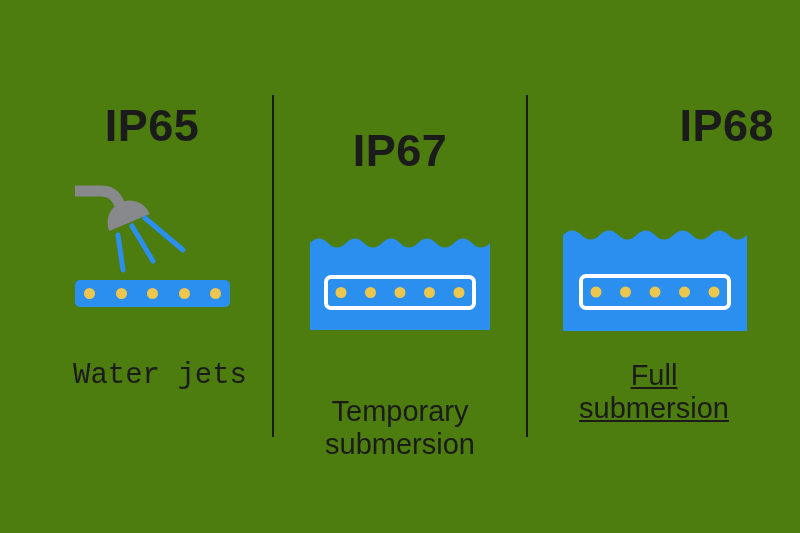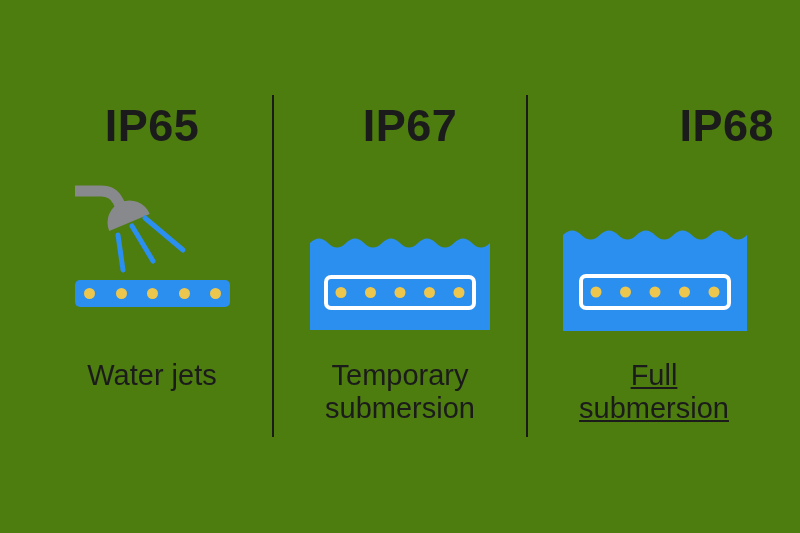--- a/index.html
+++ b/index.html
@@ -18,29 +18,29 @@
   }
   .divider.d1{left:272px;}
   .divider.d2{left:526px;}
   .col-title{
     position:absolute;top:102px;width:240px;
     font-size:45px;font-weight:700;line-height:48px;
     text-align:center;letter-spacing:0.5px;
     color:#1b1b1b;
   }
   .t1{left:32px;}
-  .t2{left:290px;}
+  .t2{left:280px;margin-top:25px;}
   .t3{left:534px;text-align:right;}
   .col-label{
     position:absolute;top:359px;width:180px;
     font-size:29px;font-weight:400;line-height:33px;
     text-align:center;color:#1b1b1b;
   }
-  .l1{left:62px;}
-  .l2{left:310px;}
+  .l1{left:70px;font-family:Liberation Mono, monospace;}
+  .l2{left:310px;margin-top:36px;}
   .l3{left:564px;text-decoration:underline;}
   .icon-abs{position:absolute;display:block;}
   .shower-svg{left:65px;top:180px;}
   .water67-svg{left:310px;top:236px;}
   .water68-svg{left:563px;top:228px;}
   .led-strip{
     position:absolute;
     left:75px;top:280px;width:155px;height:27px;
     background:#2b8ff0;border-radius:5px;
     display:flex;align-items:center;justify-content:space-between;

